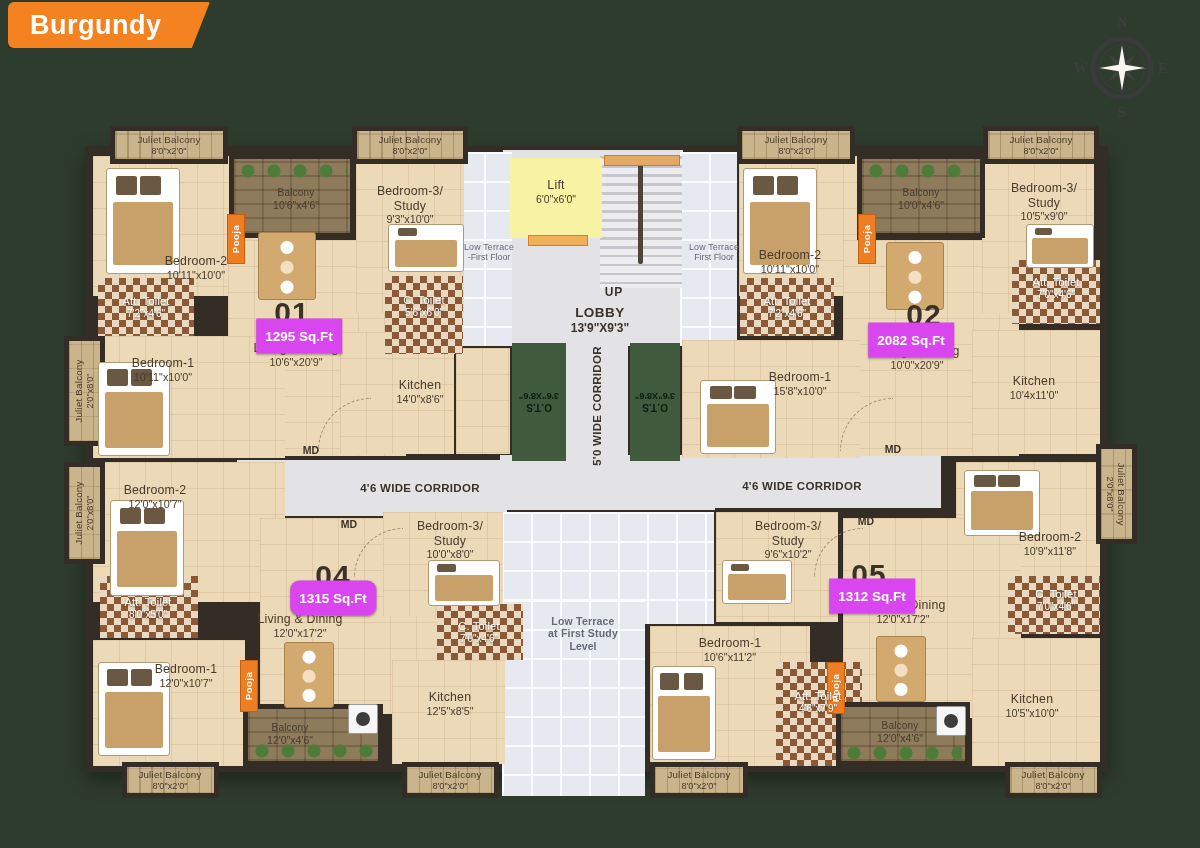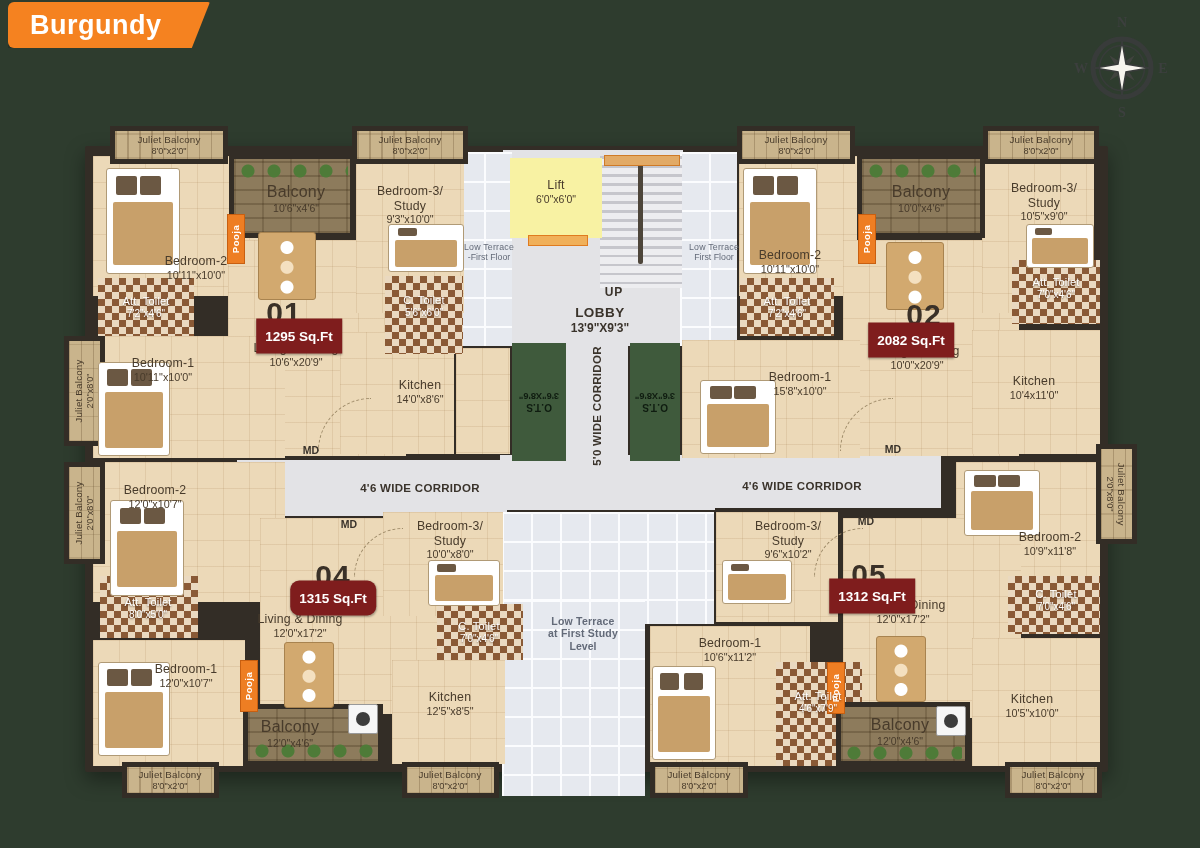--- a/index.html
+++ b/index.html
@@ -74,21 +74,21 @@
   
   .lbl{
     position:absolute;z-index:6;transform:translate(-50%,-50%);
     text-align:center;white-space:nowrap;line-height:1.18;color:#483b2b;
     pointer-events:none;
   }
   .lbl .n{font-size:12.3px;letter-spacing:.2px;}
   .lbl .d{font-size:10.8px;}
   .lbl.toilet{color:#fff;text-shadow:0 1px 2px rgba(60,30,10,.7);}
   .lbl.toilet .n{font-size:11px;} .lbl.toilet .d{font-size:10px;}
-  .lbl.balcony .n{font-size:16px;} .lbl.balcony .d{font-size:10.5px;}
+  .lbl.balcony .n{font-size:10px;} .lbl.balcony .d{font-size:10.5px;}
   .lbl.juliet .n,.lbl.juliet-v .n{font-size:9.8px;}
   .lbl.juliet .d,.lbl.juliet-v .d{font-size:9.2px;}
   .lbl.terrace{color:#636a78;padding-left:12px;}
   .lbl.terrace .n,.lbl.terrace .d{font-size:10.5px;font-weight:bold;}
   .lbl.terrace.sm .n,.lbl.terrace.sm .d{font-size:8.8px;font-weight:normal;}
   .lbl.lift .n{font-size:12.5px;} .lbl.lift .d{font-size:10.5px;}
   .lbl.ots{color:#0f1c10;font-weight:bold;transform:translate(-50%,-50%) rotate(180deg);}
   .lbl.ots .n{font-size:10px;} .lbl.ots .d{font-size:9.3px;}
   .lbl.pooja{color:#fff;font-weight:bold;transform:translate(-50%,-50%) rotate(-90deg);}
   .lbl.pooja .n{font-size:9.5px;letter-spacing:.5px;}
@@ -104,21 +104,21 @@
   .txt.lobby{font-size:13.5px;font-weight:bold;letter-spacing:.5px;}
   .txt.lobbyd{font-size:12px;font-weight:bold;}
   .txt.corr{font-size:11.5px;font-weight:bold;letter-spacing:.3px;}
   .txt.corr.vert{transform:translate(-50%,-50%) rotate(-90deg);}
   .unum{
     position:absolute;z-index:6;transform:translate(-50%,-50%);
     font-size:30px;font-weight:bold;color:#3a3128;letter-spacing:1px;
   }
   .ubadge{
     position:absolute;z-index:6;transform:translate(-50%,-50%);
-    background:#7f1d1d;color:#fff;font-size:13.5px;font-weight:bold;
+    background:#d946ef;color:#fff;font-size:13.5px;font-weight:bold;
     padding:10px 9px;white-space:nowrap;box-shadow:0 1px 2px rgba(0,0,0,.3);
   }
   
   .decor{position:absolute;z-index:3;}
   .bed{background:#fff;border:1px solid #b09a76;border-radius:3px;}
   .bed::before{content:"";position:absolute;left:8%;right:8%;top:32%;bottom:8%;background:#c8a06a;border-radius:2px;}
   .bed::after{content:"";position:absolute;left:12%;width:30%;top:7%;height:18%;background:#6b5843;border-radius:2px;box-shadow:24px 0 0 #6b5843;}
   .bed.s::after{box-shadow:none;width:26%;}
   .dining{background:#d2a96f;border:1px solid #a8834f;border-radius:3px;
     background-image:
@@ -468,21 +468,21 @@
     <div class="txt md" style="left: 311px; top: 450px;">MD</div>
     <div class="txt md" style="left: 893px; top: 449px;">MD</div>
     <div class="txt md" style="left: 349px; top: 524px;">MD</div>
     <div class="txt md" style="left: 866px; top: 521px;">MD</div>
     <div class="txt up" style="left: 614px; top: 292px;">UP</div>
     <div class="txt lobby" style="left: 600px; top: 312px;">LOBBY</div>
     <div class="txt lobbyd" style="left: 600px; top: 328px;">13'9"X9'3"</div>
     <div class="txt corr" style="left: 420px; top: 488px;">4'6 WIDE CORRIDOR</div>
     <div class="txt corr" style="left: 802px; top: 486px;">4'6 WIDE CORRIDOR</div>
     <div class="txt corr vert" style="left: 597px; top: 406px;">5'0 WIDE CORRIDOR</div>
-    <div class="unum" style="left: 284px; top: 313px;">01</div>
+    <div class="unum" style="left: 292px; top: 313px;">01</div>
     <div class="ubadge" style="left: 299px; top: 336px;">1295 Sq.Ft</div>
     <div class="unum" style="left: 908px; top: 315px; margin-left: 16px;">02</div>
     <div class="ubadge" style="left: 911px; top: 340px;">2082 Sq.Ft</div>
     <div class="unum" style="left: 869px; top: 575px;">05</div>
     <div class="ubadge" style="left: 872px; top: 596px;">1312 Sq.Ft</div>
     <div class="unum" style="left: 333px; top: 576px;">04</div>
     <div class="ubadge" style="left: 333px; top: 598px; border-radius: 9px;">1315 Sq.Ft</div>
   </div>
 
 </body></html>

